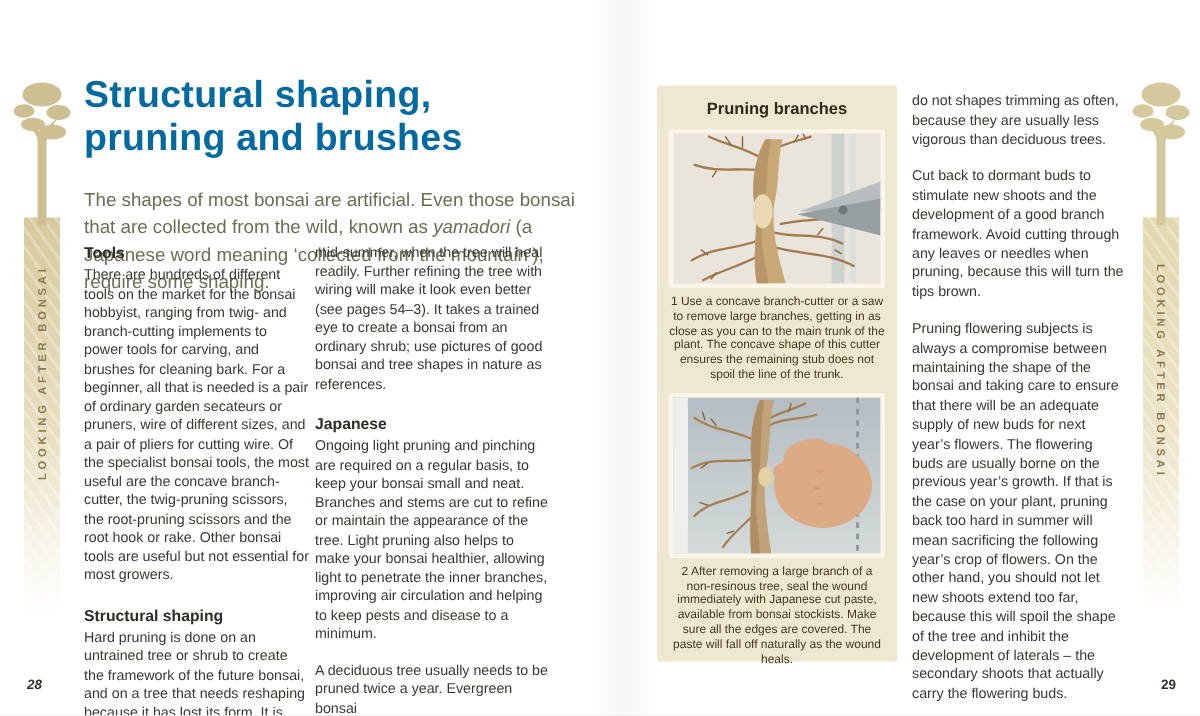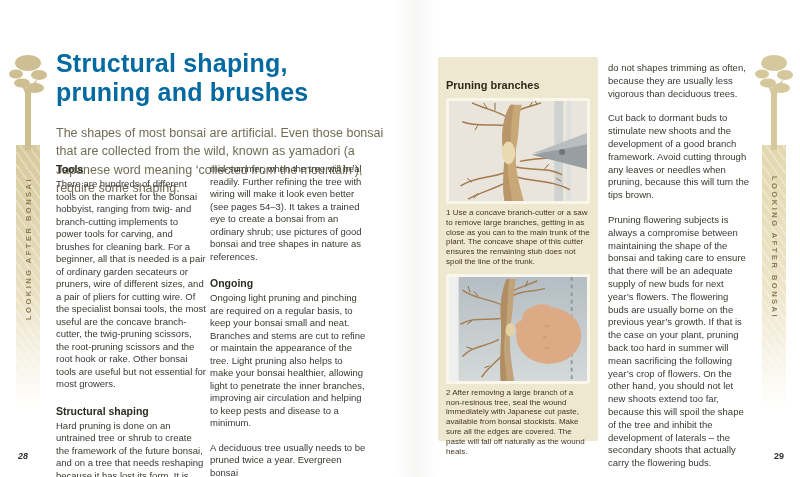--- a/index.html
+++ b/index.html
@@ -25,33 +25,33 @@
     font-size:7.5px;font-weight:bold;letter-spacing:2.5px;color:#8b7a50;
     writing-mode:vertical-rl;text-align:center;display:flex;align-items:center;justify-content:center;
   }
   .vtext.left{left:16px;transform:rotate(180deg);}
   .vtext.right{left:762px;}
   
   .title{position:absolute;left:56px;top:32px;width:340px;
     font-size:25px;line-height:29px;color:#0369a1;font-weight:bold;letter-spacing:0.2px;}
   .intro{position:absolute;left:56px;top:111px;width:336px;
     font-size:12.5px;line-height:18.5px;color:#6f6c55;}
-  .intro .it{}
+  .intro .it{font-style:italic;}
   .col{position:absolute;font-size:9.5px;line-height:12.5px;color:#3b3831;}
   .col1{left:56px;top:163px;width:150px;}
   .col2{left:210px;top:163px;width:158px;}
   .col h3{font-size:10.5px;line-height:13px;margin:0 0 2px 0;color:#2e2c26;font-weight:bold;}
   .col p{margin:0 0 12px 0;}
   .col h3.later{margin-top:14px;}
   .pagenum{position:absolute;bottom:16px;font-size:9px;font-weight:bold;color:#33312c;}
   .pagenum.left{left:18px;font-style:italic;}
   .pagenum.right{right:16px;}
   
   .featurebox{position:absolute;left:438px;top:57px;width:160px;height:384px;
-    background:#efe8d1;border-radius:2px;box-sizing:border-box;padding:22px 8px;}
+    background:#efe8d1;border-radius:2px;box-sizing:border-box;padding:10px 8px;text-align:center;}
   .featurebox h2{margin:0 0 7px 0;font-size:11px;color:#2e2817;font-weight:bold;}
   .photo{width:144px;border:3px solid #faf6ea;box-sizing:border-box;border-radius:2px;display:block;}
   .caption{font-size:8px;line-height:9.8px;font-weight:normal;color:#43361f;margin:4px 0 7px 0;}
   
   .rcol{position:absolute;left:608px;top:62px;width:142px;
     font-size:9.5px;line-height:12.8px;color:#3b3831;}
   .rcol p{margin:0 0 12px 0;}
 </style>
 </head>
 <body>
@@ -99,21 +99,21 @@
 
   <div class="col col1">
     <h3>Tools</h3>
     <p>There are hundreds of different tools on the market for the bonsai hobbyist, ranging from twig- and branch-cutting implements to power tools for carving, and brushes for cleaning bark. For a beginner, all that is needed is a pair of ordinary garden secateurs or pruners, wire of different sizes, and a pair of pliers for cutting wire. Of the specialist bonsai tools, the most useful are the concave branch-cutter, the twig-pruning scissors, the root-pruning scissors and the root hook or rake. Other bonsai tools are useful but not essential for most growers.</p>
     <h3 class="later">Structural shaping</h3>
     <p>Hard pruning is done on an untrained tree or shrub to create the framework of the future bonsai, and on a tree that needs reshaping because it has lost its form. It is best undertaken in spring or</p>
   </div>
 
   <div class="col col2">
     <p>mid-summer, when the tree will heal readily. Further refining the tree with wiring will make it look even better (see pages 54–3). It takes a trained eye to create a bonsai from an ordinary shrub; use pictures of good bonsai and tree shapes in nature as references.</p>
-    <h3 class="later">Ongoing</h3>
+    <h3 class="later">Japanese</h3>
     <p>Ongoing light pruning and pinching are required on a regular basis, to keep your bonsai small and neat. Branches and stems are cut to refine or maintain the appearance of the tree. Light pruning also helps to make your bonsai healthier, allowing light to penetrate the inner branches, improving air circulation and helping to keep pests and disease to a minimum.</p>
     <p>A deciduous tree usually needs to be pruned twice a year. Evergreen bonsai</p>
   </div>
 
   <div class="pagenum left">28</div>
 
   <div class="featurebox">
     <h2>Pruning branches</h2>
 
     <svg class="photo" viewBox="0 0 144 106" height="106" preserveAspectRatio="none">

